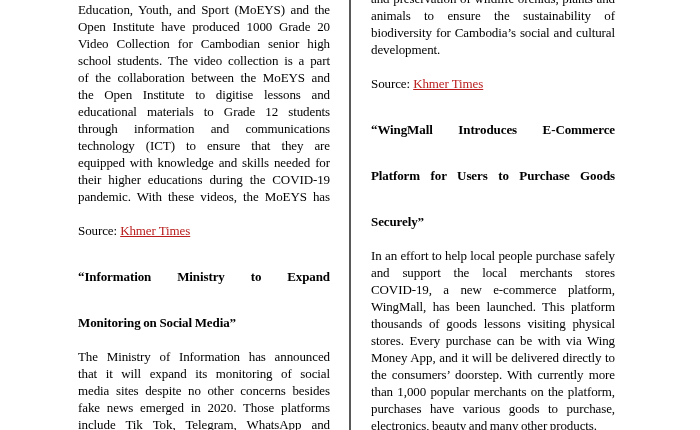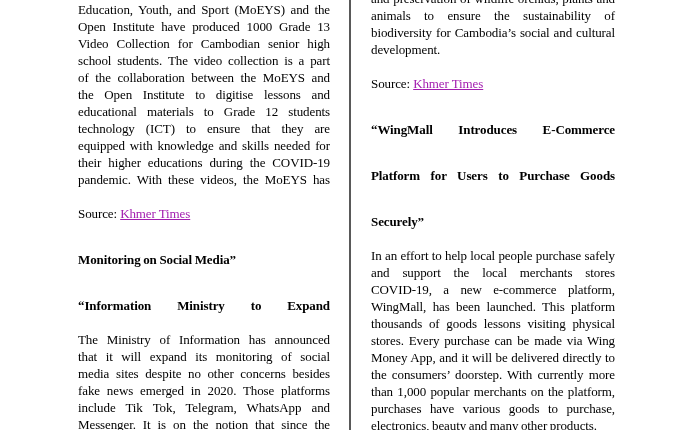--- a/index.html
+++ b/index.html
@@ -40,49 +40,50 @@
   .line.last { text-align-last: auto; }
   .heading .line { font-weight: bold; margin-top: 29px; }
   .source-line {
     font-size: 13px;
     line-height: 17px;
     letter-spacing: -0.1px;
     text-align: left;
     text-align-last: auto;
   }
   a.source-link {
-    color: #a21caf;
+    color: #b91c1c;
     text-decoration: underline;
     cursor: pointer;
   }
 </style>
 </head>
 <body>
 
 <div id="page">
   <div id="col-left" class="column">
       <div class="block">
         <div class="line">Education, Youth, and Sport (MoEYS) and the</div>
-        <div class="line">Open Institute have produced 1000 Grade 13</div>
+        <div class="line">Open Institute have produced 1000 Grade 20</div>
         <div class="line">Video Collection for Cambodian senior high</div>
         <div class="line">school students. The video collection is a part</div>
         <div class="line">of the collaboration between the MoEYS and</div>
         <div class="line">the Open Institute to digitise lessons and</div>
         <div class="line">educational materials to Grade 12 students</div>
+        <div class="line">through information and communications</div>
         <div class="line">technology (ICT) to ensure that they are</div>
         <div class="line">equipped with knowledge and skills needed for</div>
         <div class="line">their higher educations during the COVID-19</div>
         <div class="line">pandemic. With these videos, the MoEYS has</div>
       </div>
       <div class="block">
         <div class="source-line"><span>Source: </span><a class="source-link">Khmer Times</a></div>
       </div>
       <div class="block heading">
+        <div class="line">“Information Ministry to Expand</div>
         <div class="line last">Monitoring on Social Media”</div>
-        <div class="line">“Information Ministry to Expand</div>
       </div>
       <div class="block">
         <div class="line">The Ministry of Information has announced</div>
         <div class="line">that it will expand its monitoring of social</div>
         <div class="line">media sites despite no other concerns besides</div>
         <div class="line">fake news emerged in 2020. Those platforms</div>
         <div class="line">include Tik Tok, Telegram, WhatsApp and</div>
         <div class="line">Messenger. It is on the notion that since the</div>
       </div>
     </div>
@@ -101,21 +102,21 @@
         <div class="line">“WingMall Introduces E-Commerce</div>
         <div class="line">Platform for Users to Purchase Goods</div>
         <div class="line last">Securely”</div>
       </div>
       <div class="block">
         <div class="line">In an effort to help local people purchase safely</div>
         <div class="line">and support the local merchants stores</div>
         <div class="line">COVID-19, a new e-commerce platform,</div>
         <div class="line">WingMall, has been launched. This platform</div>
         <div class="line">thousands of goods lessons visiting physical</div>
-        <div class="line">stores. Every purchase can be made via Wing</div>
+        <div class="line">stores. Every purchase can be with via Wing</div>
         <div class="line">Money App, and it will be delivered directly to</div>
         <div class="line">the consumers’ doorstep. With currently more</div>
         <div class="line">than 1,000 popular merchants on the platform,</div>
         <div class="line">purchases have various goods to purchase,</div>
         <div class="line last">electronics, beauty and many other products.</div>
         <div class="line">ranging from food, drinks, groceries,</div>
       </div>
       <div class="block">
         <div class="source-line"><span>Source: </span><a class="source-link">Khmer Times</a></div>
       </div>

